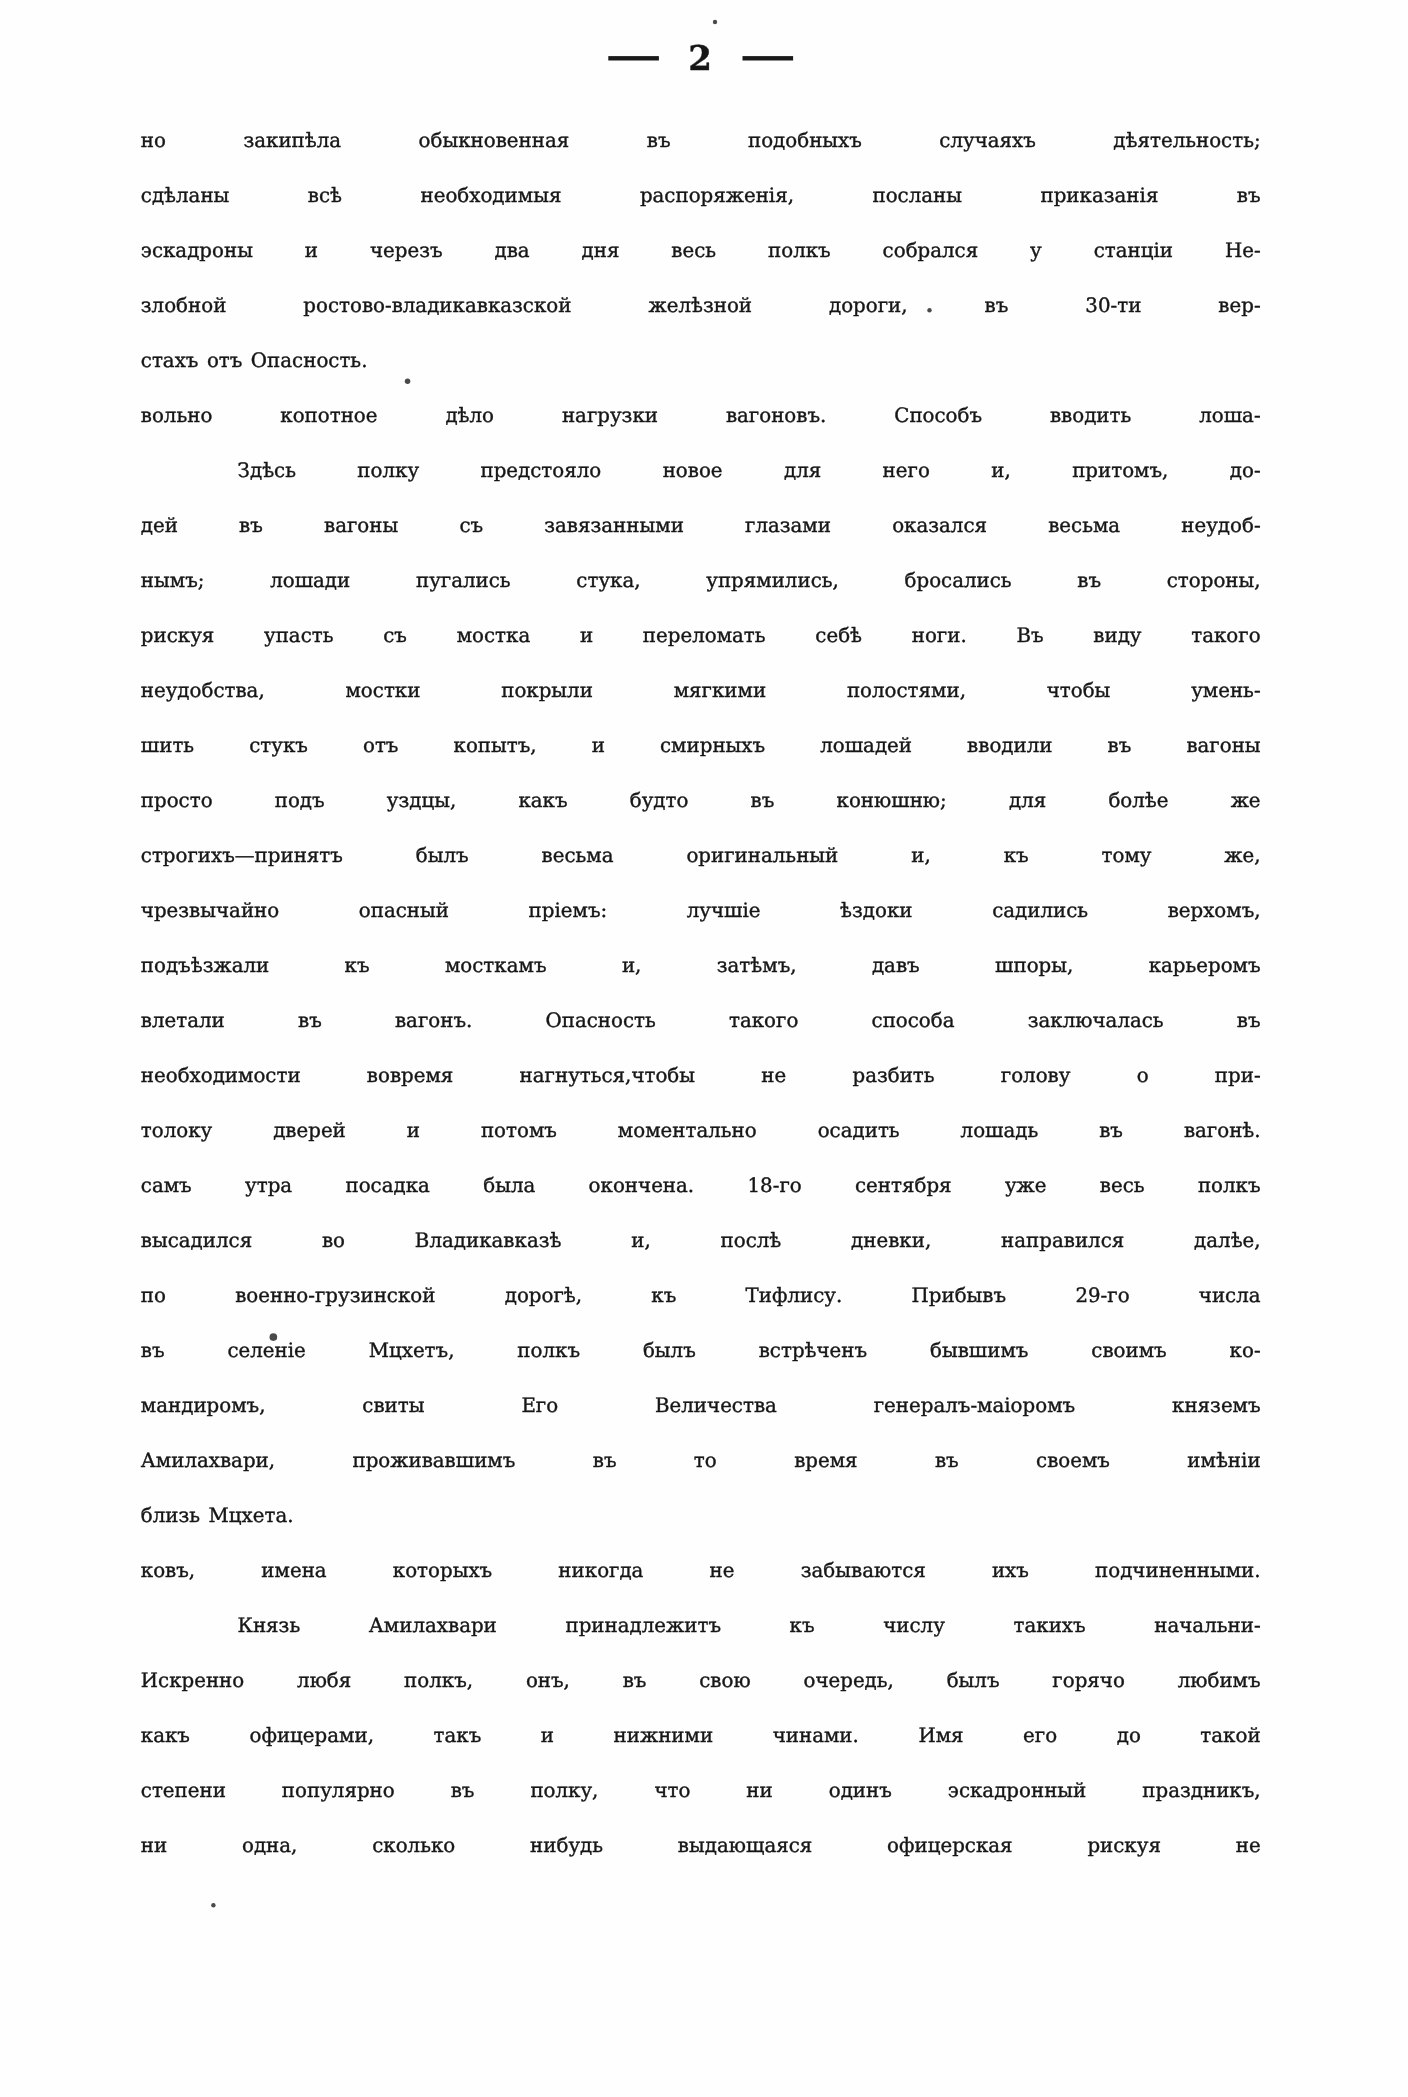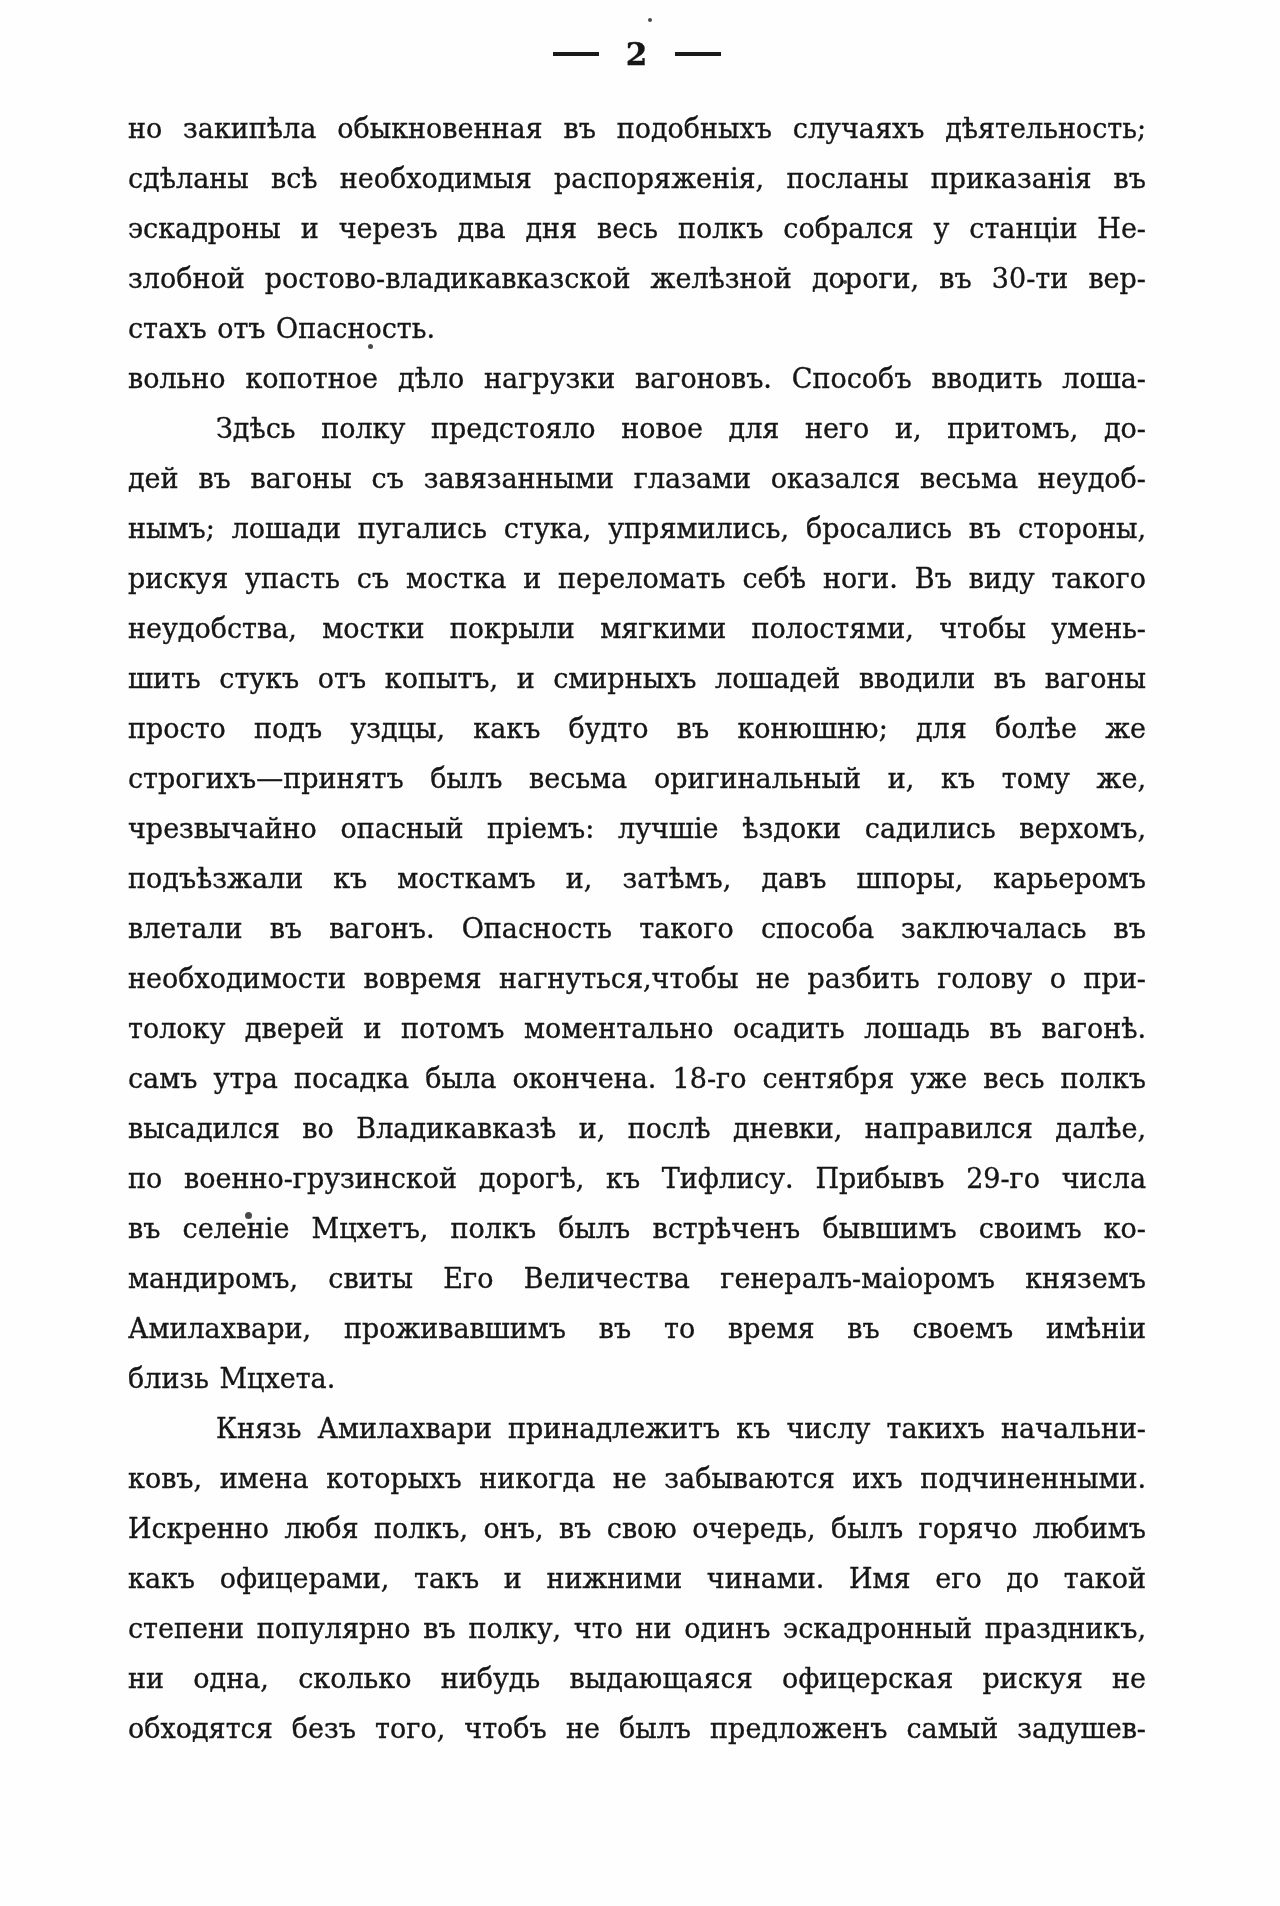--- a/index.html
+++ b/index.html
@@ -38,21 +38,21 @@
     vertical-align: middle;
     margin: 0 27px;
     position: relative;
     top: -3px;
   }
   .text-block {
     position: absolute;
     left: 128px;
     top: 104px;
     width: 1018px;
-    font-size: 27px;
+    font-size: 18px;
   }
   .paragraph { margin: 0; padding: 0; }
   .line {
     line-height: 50px;
     height: 50px;
     text-align: justify;
     text-align-last: justify;
     word-spacing: 2px;
   }
   .line.first { text-indent: 88px; }
@@ -98,27 +98,26 @@
         <div class="line">толоку дверей и потомъ моментально осадить лошадь въ вагонѣ.</div>
         <div class="line">самъ утра посадка была окончена. 18-го сентября уже весь полкъ</div>
         <div class="line">высадился во Владикавказѣ и, послѣ дневки, направился далѣе,</div>
         <div class="line">по военно-грузинской дорогѣ, къ Тифлису. Прибывъ 29-го числа</div>
         <div class="line">въ селеніе Мцхетъ, полкъ былъ встрѣченъ бывшимъ своимъ ко-</div>
         <div class="line">мандиромъ, свиты Его Величества генералъ-маіоромъ княземъ</div>
         <div class="line">Амилахвари, проживавшимъ въ то время въ своемъ имѣніи</div>
         <div class="line short">близь Мцхета.</div>
       </div>
       <div class="paragraph">
+        <div class="line">ковъ, имена которыхъ никогда не забываются ихъ подчиненными.</div>
         <div class="line first">Князь Амилахвари принадлежитъ къ числу такихъ начальни-</div>
-        <div class="line">ковъ, имена которыхъ никогда не забываются ихъ подчиненными.</div>
         <div class="line">Искренно любя полкъ, онъ, въ свою очередь, былъ горячо любимъ</div>
         <div class="line">какъ офицерами, такъ и нижними чинами. Имя его до такой</div>
         <div class="line">степени популярно въ полку, что ни одинъ эскадронный праздникъ,</div>
         <div class="line">ни одна, сколько нибудь выдающаяся офицерская рискуя не</div>
-        <div class="line">обходятся безъ того, чтобъ не былъ предложенъ самый задушев-</div>
       </div>
     </div>
 
   <div class="speck" style="left:648px; top:18px;  width:4px; height:4px;"></div>
   <div class="speck" style="left:368px; top:344px; width:5px; height:5px;"></div>
   <div class="speck" style="left:245px; top:1212px;width:7px; height:7px;"></div>
   <div class="speck" style="left:192px; top:1730px;width:4px; height:4px;"></div>
   <div class="speck" style="left:843px; top:280px; width:4px; height:4px;"></div>
 
 </div>

